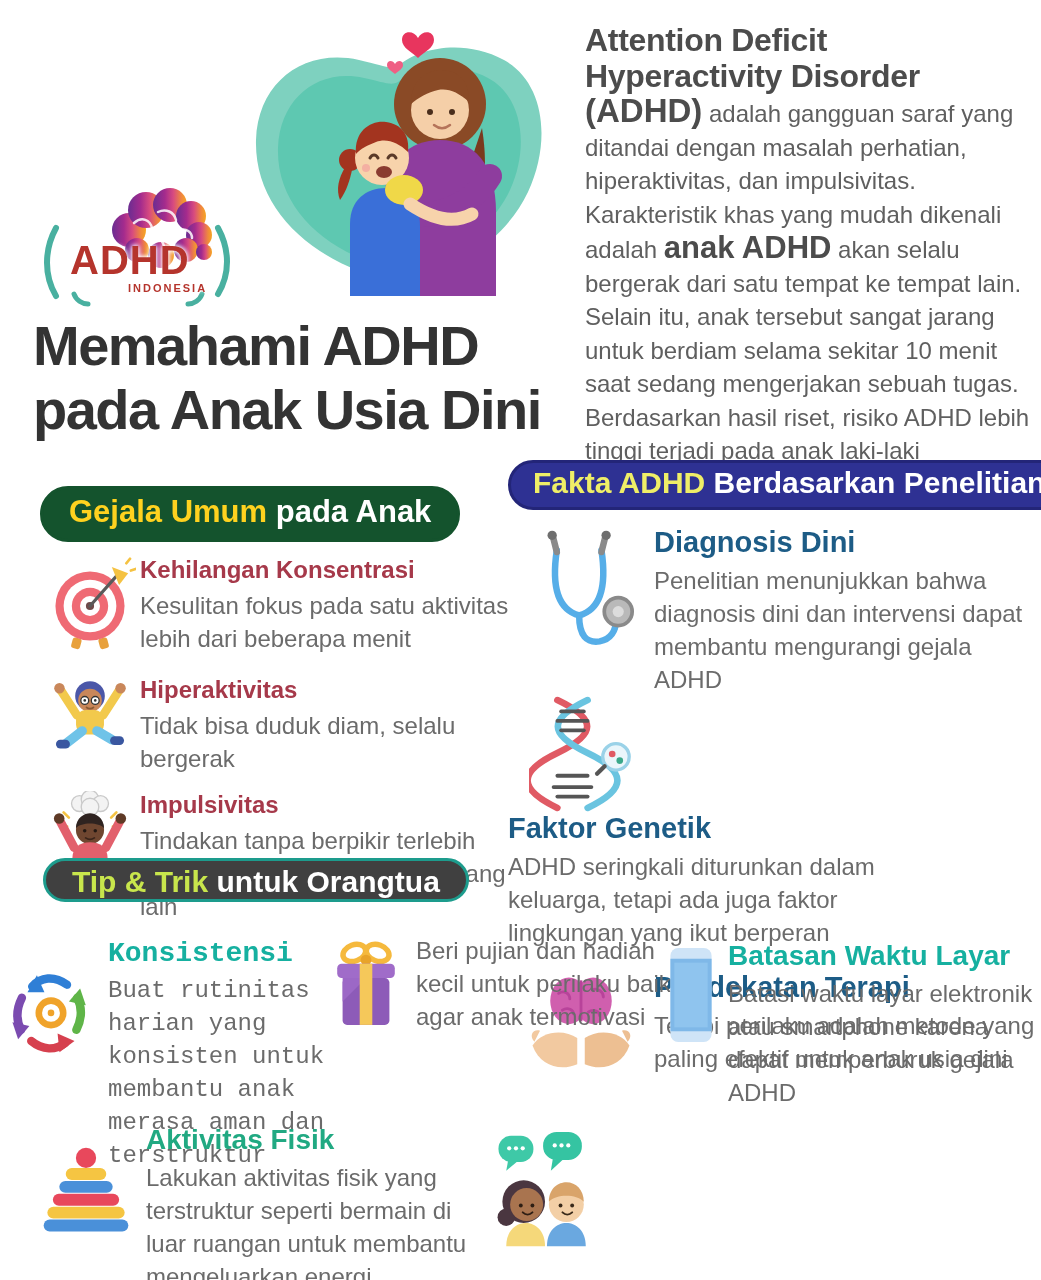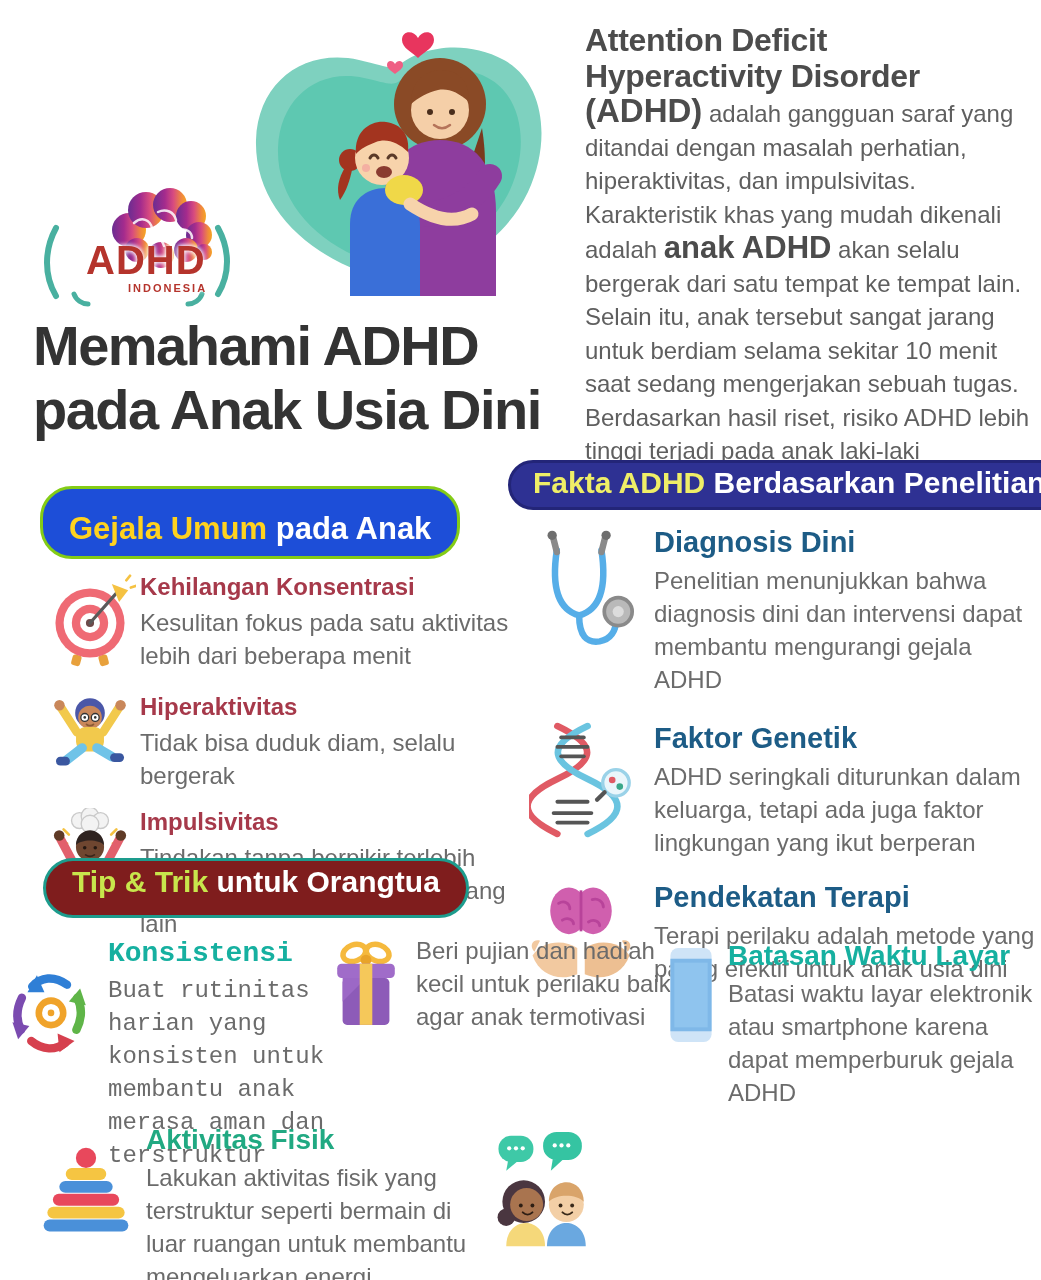--- a/index.html
+++ b/index.html
@@ -1,39 +1,39 @@
 <!DOCTYPE html>
 <html><head>
 <meta charset="utf-8">
 <style>
   html,body{margin:0;padding:0;}
   body{width:1041px;height:1280px;background:#ffffff;font-family:"Liberation Sans",sans-serif;position:relative;overflow:hidden;}
   .abs{position:absolute;}
 
   
   .logo-wrap{left:34px;top:178px;width:204px;height:132px;}
-  .logo-adhd{position:absolute;left:52px;top:60px;font-size:40px;font-weight:800;color:#b5342c;letter-spacing:1px;text-shadow:0 0 5px #fff,0 0 5px #fff;}
+  .logo-adhd{position:absolute;left:36px;top:60px;font-size:40px;font-weight:800;color:#b5342c;letter-spacing:1px;text-shadow:0 0 5px #fff,0 0 5px #fff;}
   .logo-sub{position:absolute;left:94px;top:104px;font-size:11px;font-weight:700;color:#b5342c;letter-spacing:2px;text-shadow:0 0 4px #fff;}
 
   
   .intro{left:585px;top:22px;width:452px;color:#5f5f5f;font-size:24px;line-height:33.5px;}
   .intro-h{font-size:32px;line-height:36px;font-weight:800;color:#4c4c4c;letter-spacing:-0.3px;}
   .intro b.adhd{font-size:33px;font-weight:800;color:#4c4c4c;}
   .intro b.anak{font-size:31px;font-weight:800;color:#4c4c4c;}
 
   
   .title{left:33px;top:314px;width:548px;font-size:56px;line-height:64px;font-weight:800;color:#333;letter-spacing:-1.5px;}
 
   
   .pill{display:inline-block;border-radius:32px;font-weight:800;color:#fff;white-space:nowrap;}
-  .pill-red{background:#1d4ed8;border:3px solid #84cc16;font-size:31px;padding:22px 26px 9px;}
+  .pill-red{background:#14532d;border:3px solid #14532d;font-size:31px;padding:5px 26px 9px;}
   .pill-red .hl{color:#ffd21f;}
   .pill-navy{background:#2e3193;border:3px solid #232578;font-size:30px;padding:3px 22px 7px;}
   .pill-navy .hl{color:#efee67;}
-  .pill-teal{background:#7f1d1d;border:3px solid #1d9c8d;font-size:30px;padding:4px 26px 16px;}
+  .pill-teal{background:#404040;border:3px solid #1d9c8d;font-size:30px;padding:4px 26px 0;}
   .pill-teal .hl{color:#c8e64c;}
 
   
   .item{display:flex;}
   .icon-box{flex:none;display:flex;justify-content:center;align-items:flex-start;}
   .h-red{font-size:24px;font-weight:800;color:#a6394a;margin-bottom:5px;}
   .h-blue{font-size:29px;font-weight:800;color:#1d5c86;margin-bottom:5px;}
   .h-teal{font-size:28px;font-weight:800;color:#16b0a0;margin-bottom:5px;}
   .h-green{color:#21a982;}
   .desc{font-size:24px;line-height:33px;color:#6b6b6b;}
@@ -233,21 +233,21 @@
         <circle cx="100" cy="92" r="15" fill="#b9b9b9" stroke="#8a8a8a" stroke-width="4"></circle>
         <circle cx="100" cy="92" r="6" fill="#dcdcdc"></circle>
       </svg>
     </span>
     <div class="txt">
       <div class="h-blue">Diagnosis Dini</div>
       <div class="desc">Penelitian menunjukkan bahwa diagnosis dini dan intervensi dapat membantu mengurangi gejala ADHD</div>
     </div>
   </div>
 
-  <div class="item fact-item" style="margin-top:26px;">
+  <div class="item fact-item" style="flex-direction:column;">
     <span class="icon-box">
       <svg width="104" height="116" viewBox="0 0 110 122">
         <path d="M30,4 C72,24 72,40 30,60 C-12,80 -12,98 30,118" fill="none" stroke="#e05a64" stroke-width="7" stroke-linecap="round"></path>
         <path d="M62,4 C20,24 20,40 62,60 C104,80 104,98 62,118" fill="none" stroke="#6ac4e0" stroke-width="7" stroke-linecap="round"></path>
         <g stroke="#555" stroke-width="4" stroke-linecap="round">
           <line x1="34" y1="16" x2="58" y2="16"></line>
             <line x1="30" y1="26" x2="62" y2="26"></line>
           <line x1="34" y1="36" x2="58" y2="36"></line>
             <line x1="30" y1="84" x2="62" y2="84"></line>
           <line x1="26" y1="96" x2="66" y2="96"></line>

